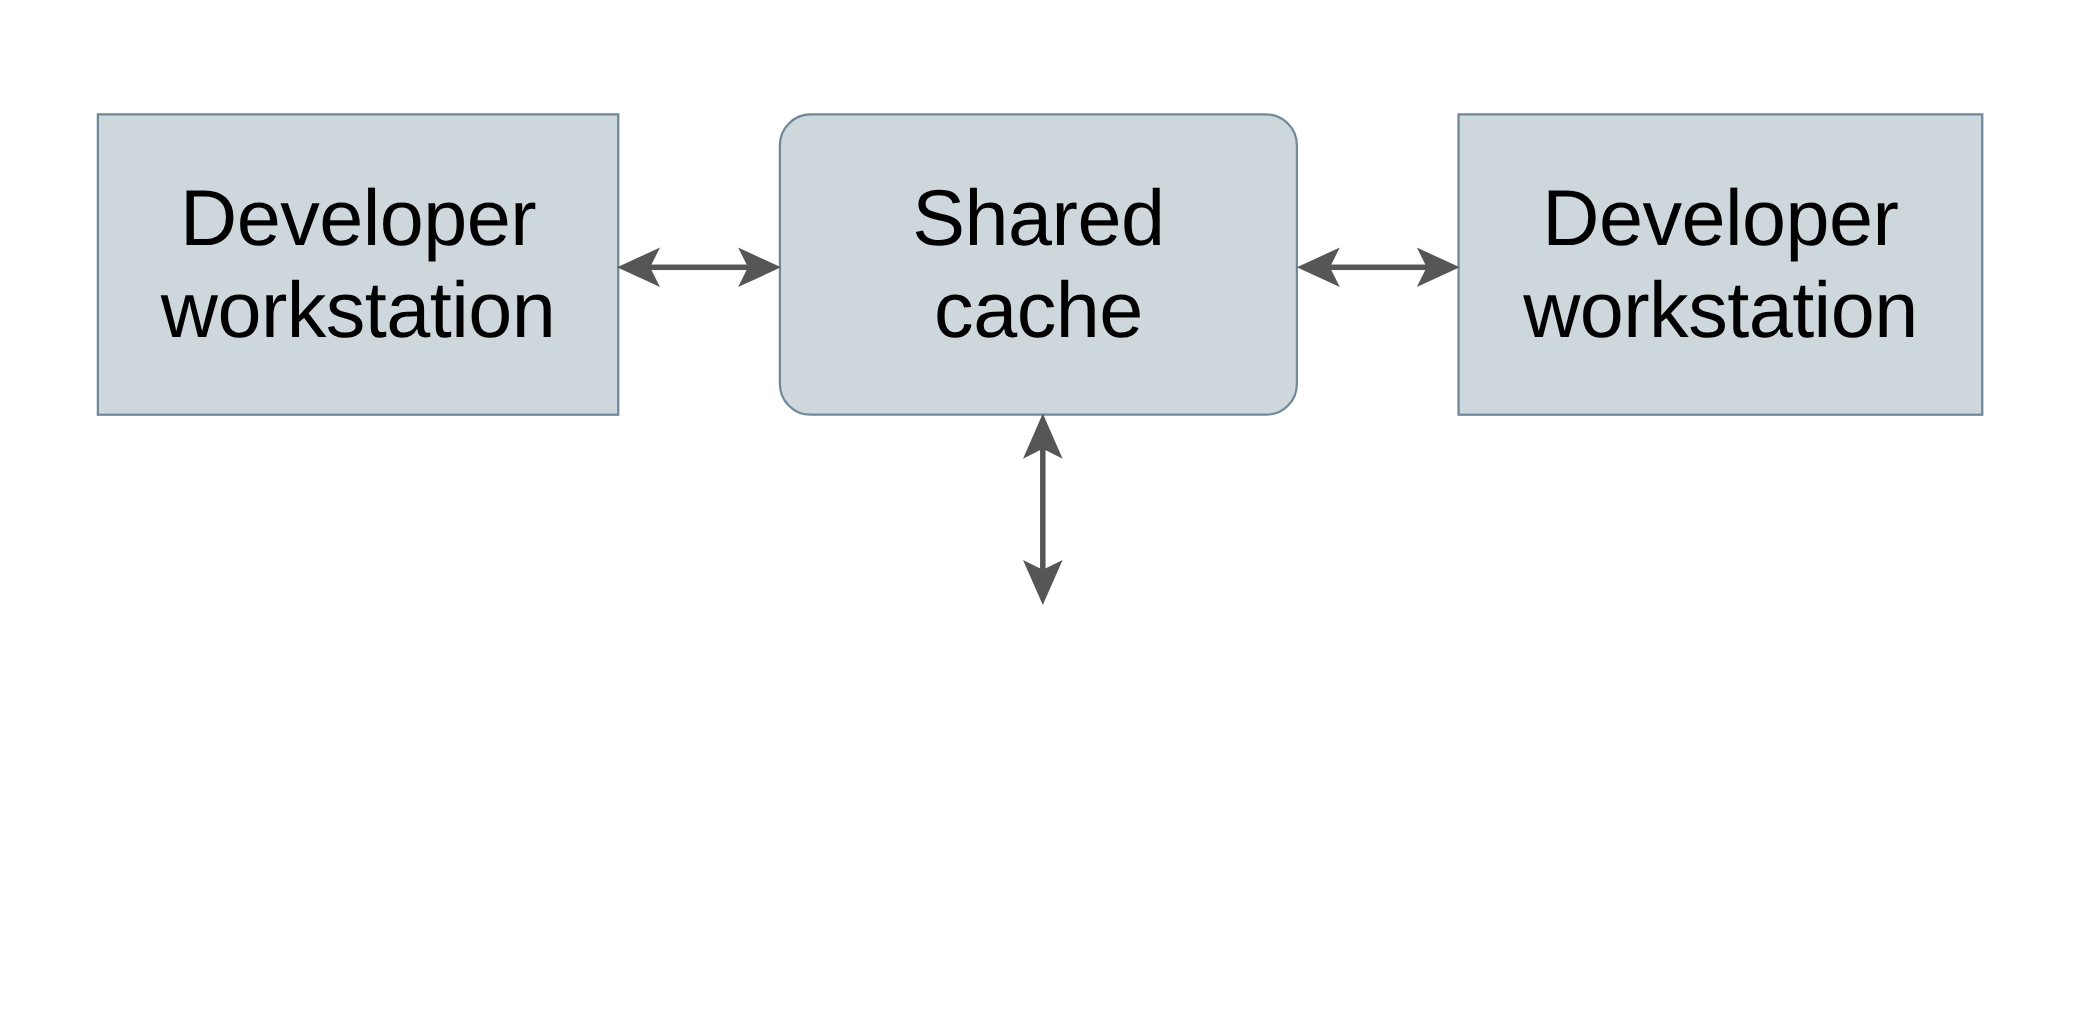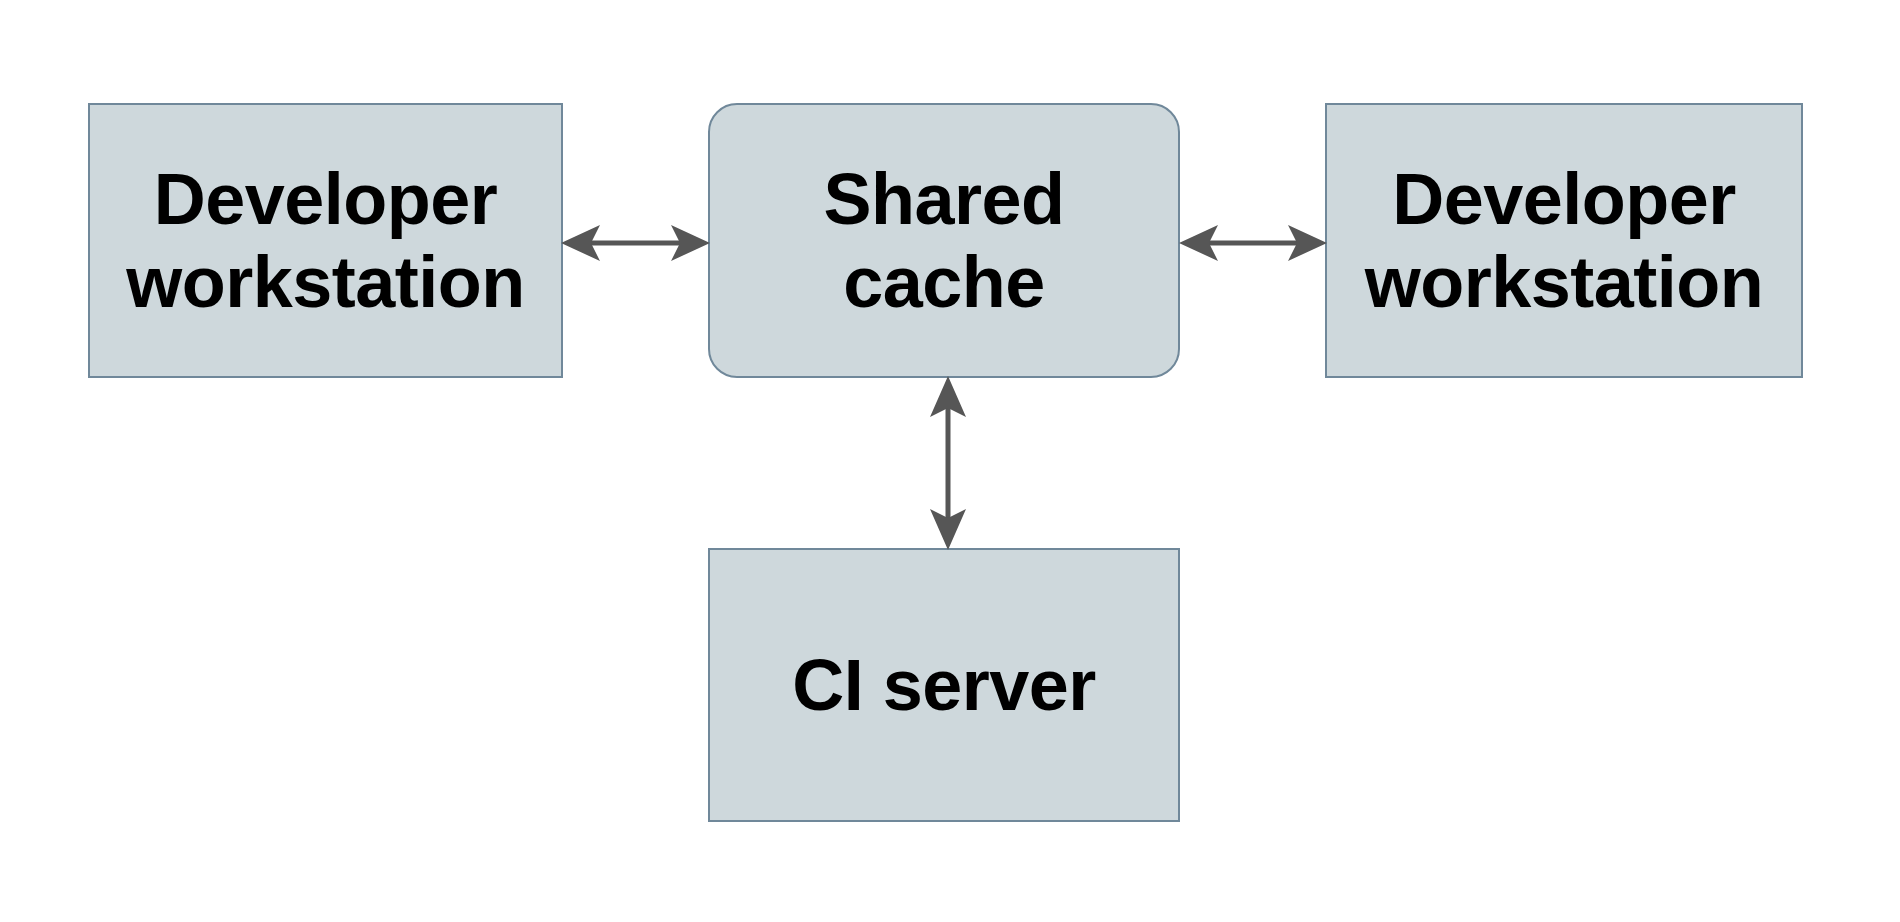--- a/index.html
+++ b/index.html
@@ -26,21 +26,21 @@
     display: flex;
     align-items: center;
     justify-content: center;
     text-align: center;
   }
   .node-label {
     font-family: "Liberation Sans", sans-serif;
     font-size: 72px;
     line-height: 1.14;
     color: #000000;
-    font-weight: 700;
+    font-weight: 400;
     letter-spacing: -0.5px;
     white-space: pre-line;
     padding: 0 6px;
   }
   
   #node-dev-left  { left: 88px;   top: 103px; width: 475px; height: 275px; }
   #node-cache     { left: 708px;  top: 103px; width: 472px; height: 275px; border-radius: 29px; }
   #node-dev-right { left: 1325px; top: 103px; width: 478px; height: 275px; }
   #node-ci        { left: 708px;  top: 548px; width: 472px; height: 274px; }
 
@@ -65,23 +65,20 @@
   <div class="node" id="node-cache">
     <span class="node-label">Shared
 cache</span>
   </div>
 
   <div class="node" id="node-dev-right">
     <span class="node-label">Developer
 workstation</span>
   </div>
 
-  <div class="node" id="node-ci">
-    <span class="node-label">CI server</span>
-  </div>
 
   <svg class="edge" id="edge-left-cache" viewBox="0 0 151 60" width="151" height="60">
     <g fill="#565656" stroke="none">
       <rect x="26" y="27.5" width="99" height="5"></rect>
       <path d="M 1 30 L 40 12 L 31 30 L 40 48 Z"></path>
       <path d="M 150 30 L 111 12 L 120 30 L 111 48 Z"></path>
     </g>
   </svg>
 
   <svg class="edge" id="edge-cache-right" viewBox="0 0 150 60" width="150" height="60">

